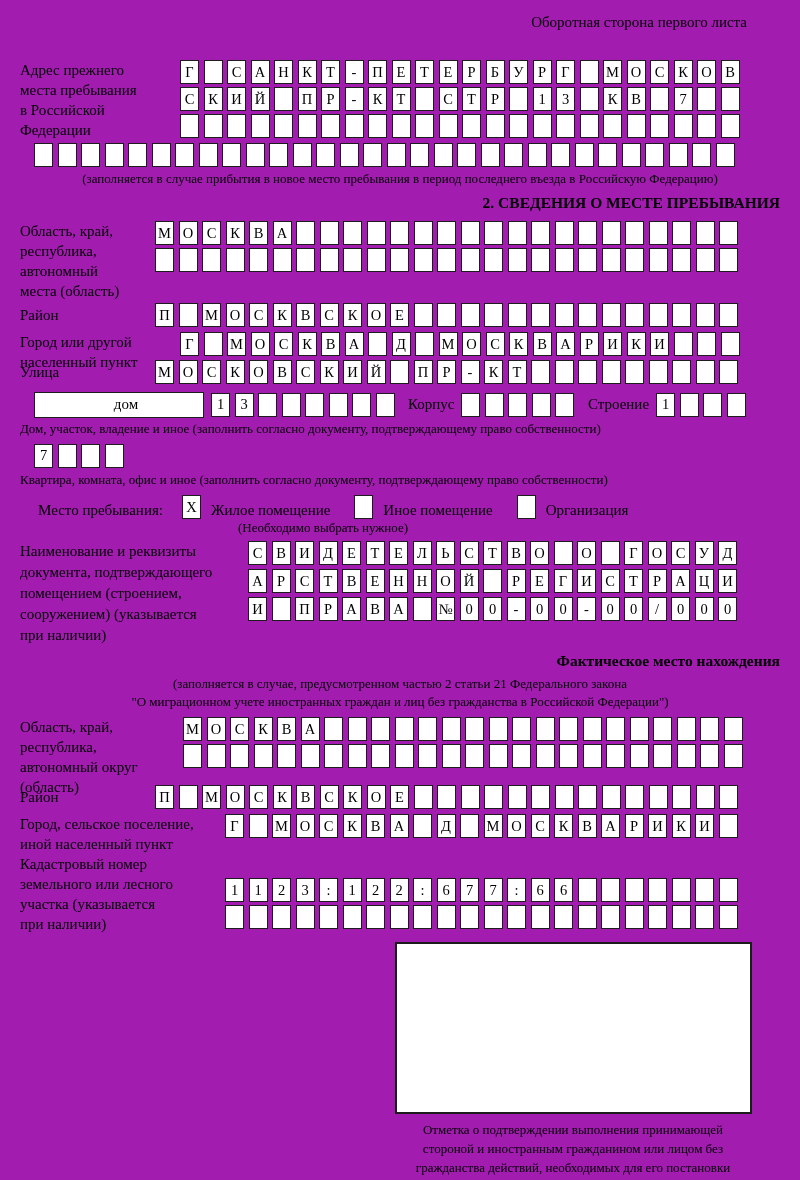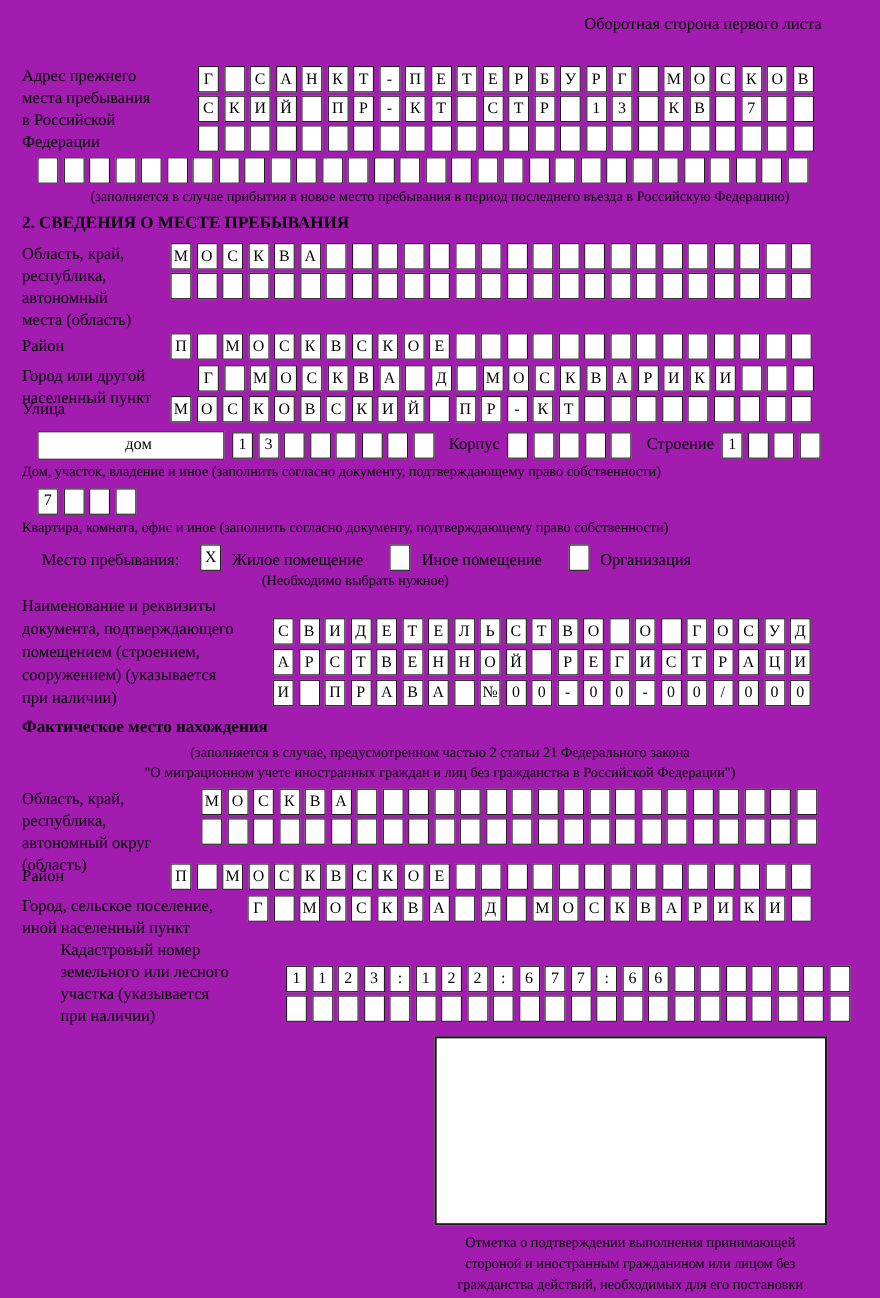--- a/index.html
+++ b/index.html
@@ -24,41 +24,41 @@
     border:1.6px solid #1c1c1c; margin-right:4.5px; background:#fff;
     display:flex; align-items:center; justify-content:center;
     font-size:14.5px; line-height:1;
   }
   .fullrow { margin-left:14px; }
 
   .caption { font-size:13px; line-height:18px; }
   .caption.center { text-align:center; }
   .caption.indent { }
 
-  .section-title { text-align:left; font-weight:bold; font-size:15.5px; margin:6px 0 6px 0; height:21px; }
+  .section-title { text-align:right; font-weight:bold; font-size:15.5px; margin:6px 0 6px 0; height:21px; }
 
   .house-row { display:flex; align-items:center; margin:4px 0 2px 14px; height:27px; }
   .bigbox {
     box-sizing:border-box; border:1.6px solid #1c1c1c; height:26px; flex:none;
     display:flex; align-items:center; justify-content:center; font-size:15px; background:#fff;
   }
   .dom-box { width:170px; margin-right:7px;padding-left:14px; }
   .kv-box { width:202px; margin-right:7px; }
   .inline-label { flex:none; font-size:15px; margin:0 7px 0 9px; }
 
   .stay-row { display:flex; align-items:flex-end; margin:3px 0 0 18px; height:27px; font-size:15px; }
   .stay-title { margin-right:19px; }
   .checkbox {
     box-sizing:border-box; flex:none; width:19px; height:24px; border:1.6px solid #1c1c1c;
     display:flex; align-items:center; justify-content:center; font-size:14.5px; margin-right:10px; background:#fff;
   }
   .opt-label { margin-right:24px; }
   .stay-note { margin-left:218px; height:18px; }
 
-  .doc-field { margin-top:4px;align-items:flex-end; }
+  .doc-field { margin-top:4px; }
 
   .cad-rows { margin-top:24px; }
 
   .mark-box { box-sizing:border-box; margin:8px 0 0 375px; width:357px; height:172px; border:2px solid #1c1c1c; background:#fff; }
   .mark-caption { margin:6px 0 0 328px; width:450px; text-align:center; font-size:13px; line-height:19px; }
 </style>
 </head>
 <body>
 
 <div class="page">
@@ -605,21 +605,21 @@
         <span class="cell">В</span>
         <span class="cell">А</span>
         <span class="cell">Р</span>
         <span class="cell">И</span>
         <span class="cell">К</span>
         <span class="cell">И</span>
         <span class="cell"></span>
       </div>
   </div>
 
-  <div class="field" style="margin-top:12px;margin-left:35px;">
+  <div class="field" style="margin-top:12px;">
     <div class="label w205">
         <div>Кадастровый номер</div>
         <div>земельного или лесного</div>
         <div>участка (указывается</div>
         <div>при наличии)</div>
       </div>
     <div class="rows cad-rows">
       <div class="boxrow">
           <span class="cell">1</span>
           <span class="cell">1</span>

